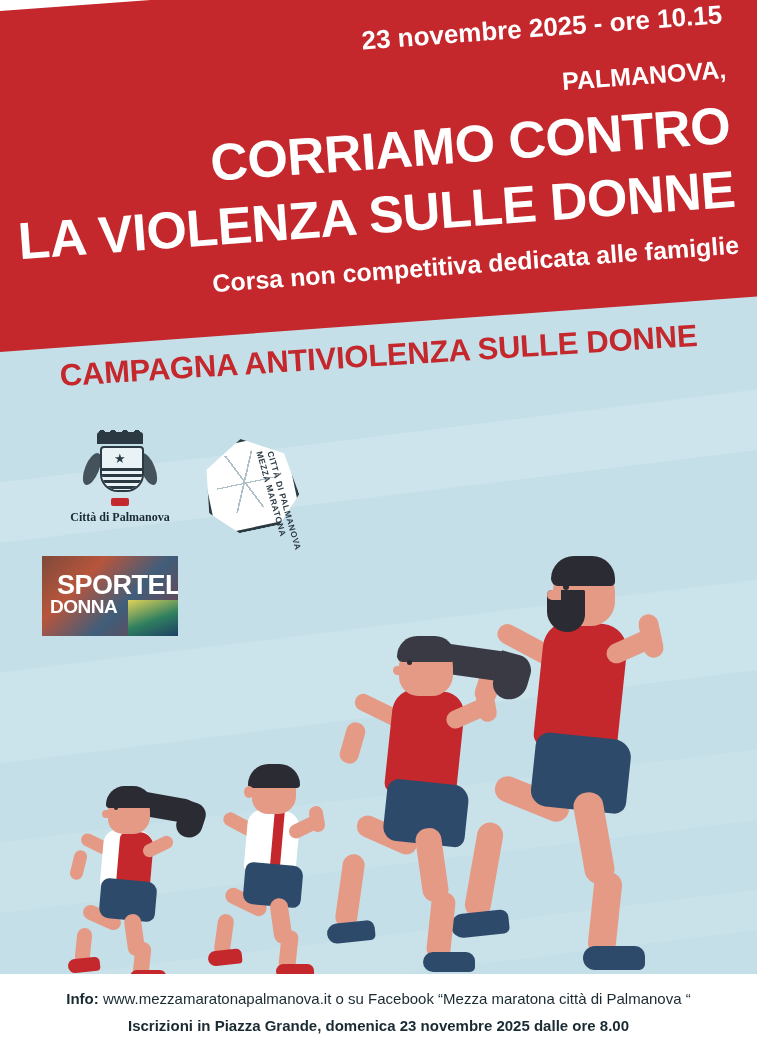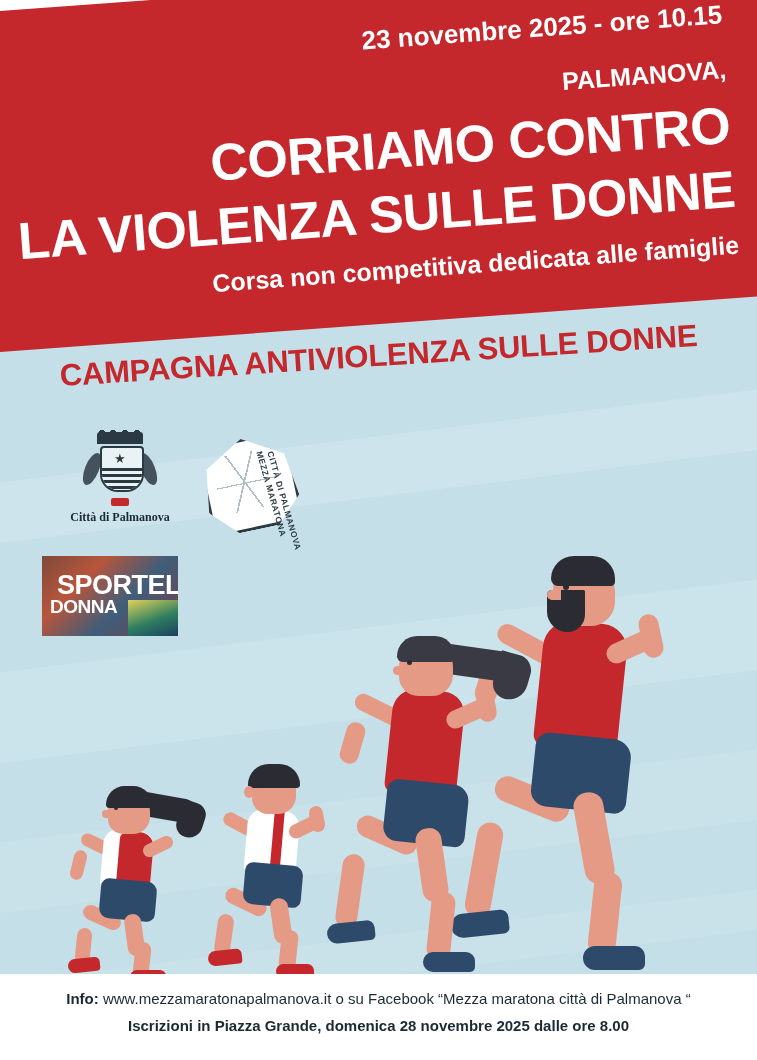--- a/index.html
+++ b/index.html
@@ -824,16 +824,16 @@
       <div class="hair"></div>
     <div class="nose"></div>
       <div class="eye"></div>
     <div class="arm-front"></div>
   </div>
 
   <div class="footer">
     <div class="f1">
       <b>Info:</b><span> www.mezzamaratonapalmanova.it o su Facebook “Mezza maratona città di Palmanova “</span>
     </div>
-    <div class="f2">Iscrizioni in Piazza Grande, domenica 28 novembre 2025 dalle ore 8.00</div>
+    <div class="f2">Iscrizioni in Piazza Grande, domenica 23 novembre 2025 dalle ore 8.00</div>
   </div>
 
 </div>
 
 </body></html>

